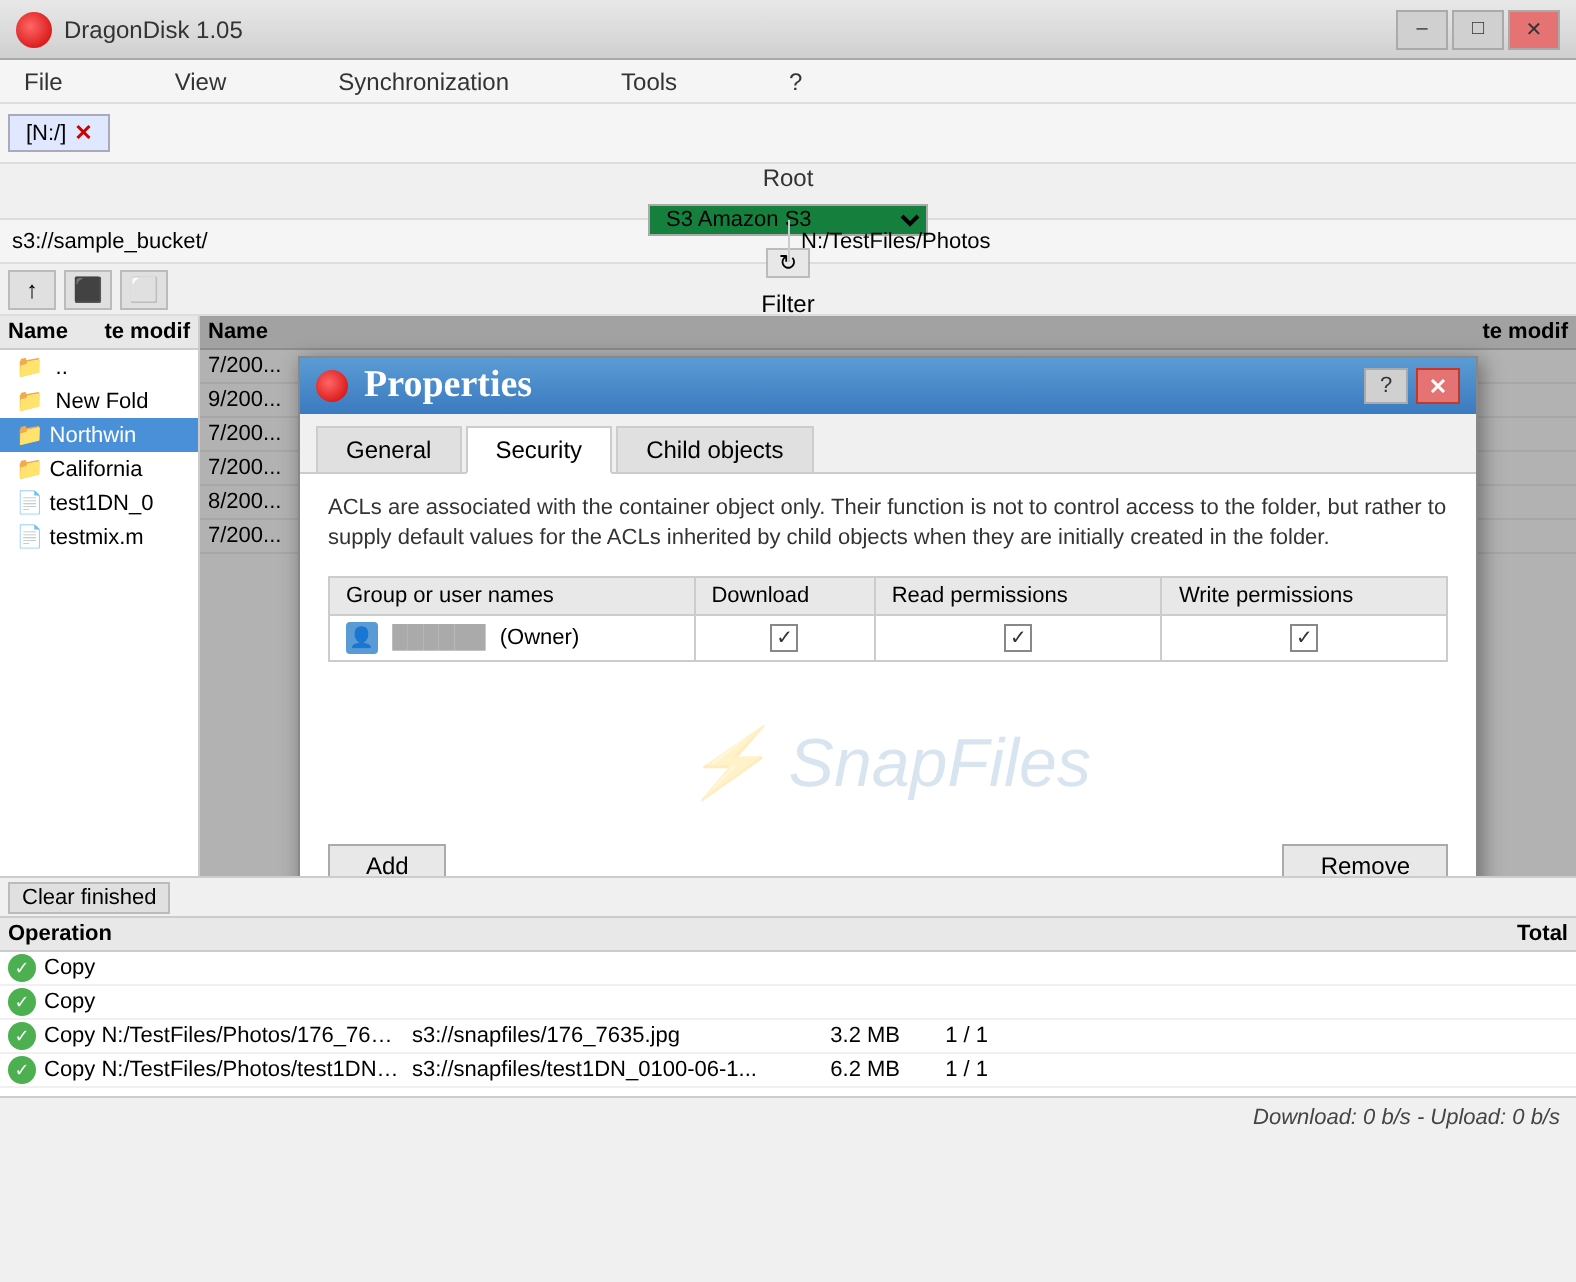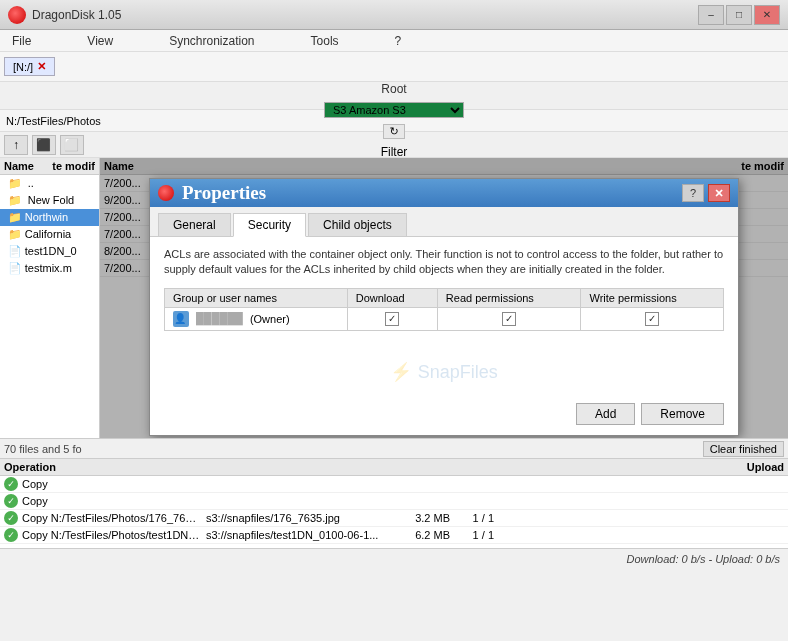--- a/index.html
+++ b/index.html
@@ -462,35 +462,36 @@
     .cb.checked::after {
       content: '✓';
       font-size: 10px;
       color: #333;
     }
 
     
     .watermark {
       text-align: center;
       color: rgba(100,150,200,0.25);
-      font-size: 18px;
+      font-size: 34px;
       padding: 30px 0 10px;
       user-select: none;
+      font-style: italic;
     }
     .footer-btn {
       padding: 3px 18px;
       border: 1px solid #aaa;
       background: #e8e8e8;
       cursor: pointer;
       font-size: 12px;
     }
 
     .add-remove-row {
       display: flex;
-      justify-content: flex-end;
+      justify-content: space-between;
       gap: 6px;
       margin-top: 10px;
     }
   </style>
 </head>
 <body>
 
 <div class="title-bar">
   <div class="title-bar-left">
     <div class="app-icon"></div>
@@ -534,20 +535,21 @@
     <option>N:/</option>
   </select>
   <div class="icon-btn">↻</div>
   <span class="filter-label">Filter</span>
   <select class="filter-select">
     <option>*</option>
   </select>
 </div>
 
 <div class="path-bar">
+  <div class="path-left">s3://sample_bucket/</div>
   <div class="path-right">N:/TestFiles/Photos</div>
 </div>
 
 <div class="action-bar">
   <div class="action-btn">↑</div>
   <div class="action-btn">⬛</div>
   <div class="action-btn">⬜</div>
 </div>
 
 <div style="display:flex; height: 280px; position:relative;">
@@ -668,28 +670,27 @@
             <button class="footer-btn">Remove</button>
           </div>
         </div>
 
       </div>
     </div>
   </div>
 </div>
 
 <div class="status-bar">
-  <span class="status-left">70 files and 5 fo</span>
   <button class="clear-btn">Clear finished</button>
 </div>
 
 <div class="ops-panel">
   <div class="ops-header">
     <span>Operation</span>
-    <span>Upload</span>
+    <span>Total</span>
   </div>
   <div class="ops-row">
     <div class="green-circle">✓</div>
     <span class="ops-col-1">Copy</span>
   </div>
   <div class="ops-row">
     <div class="green-circle">✓</div>
     <span class="ops-col-1">Copy</span>
   </div>
   <div class="ops-row">

